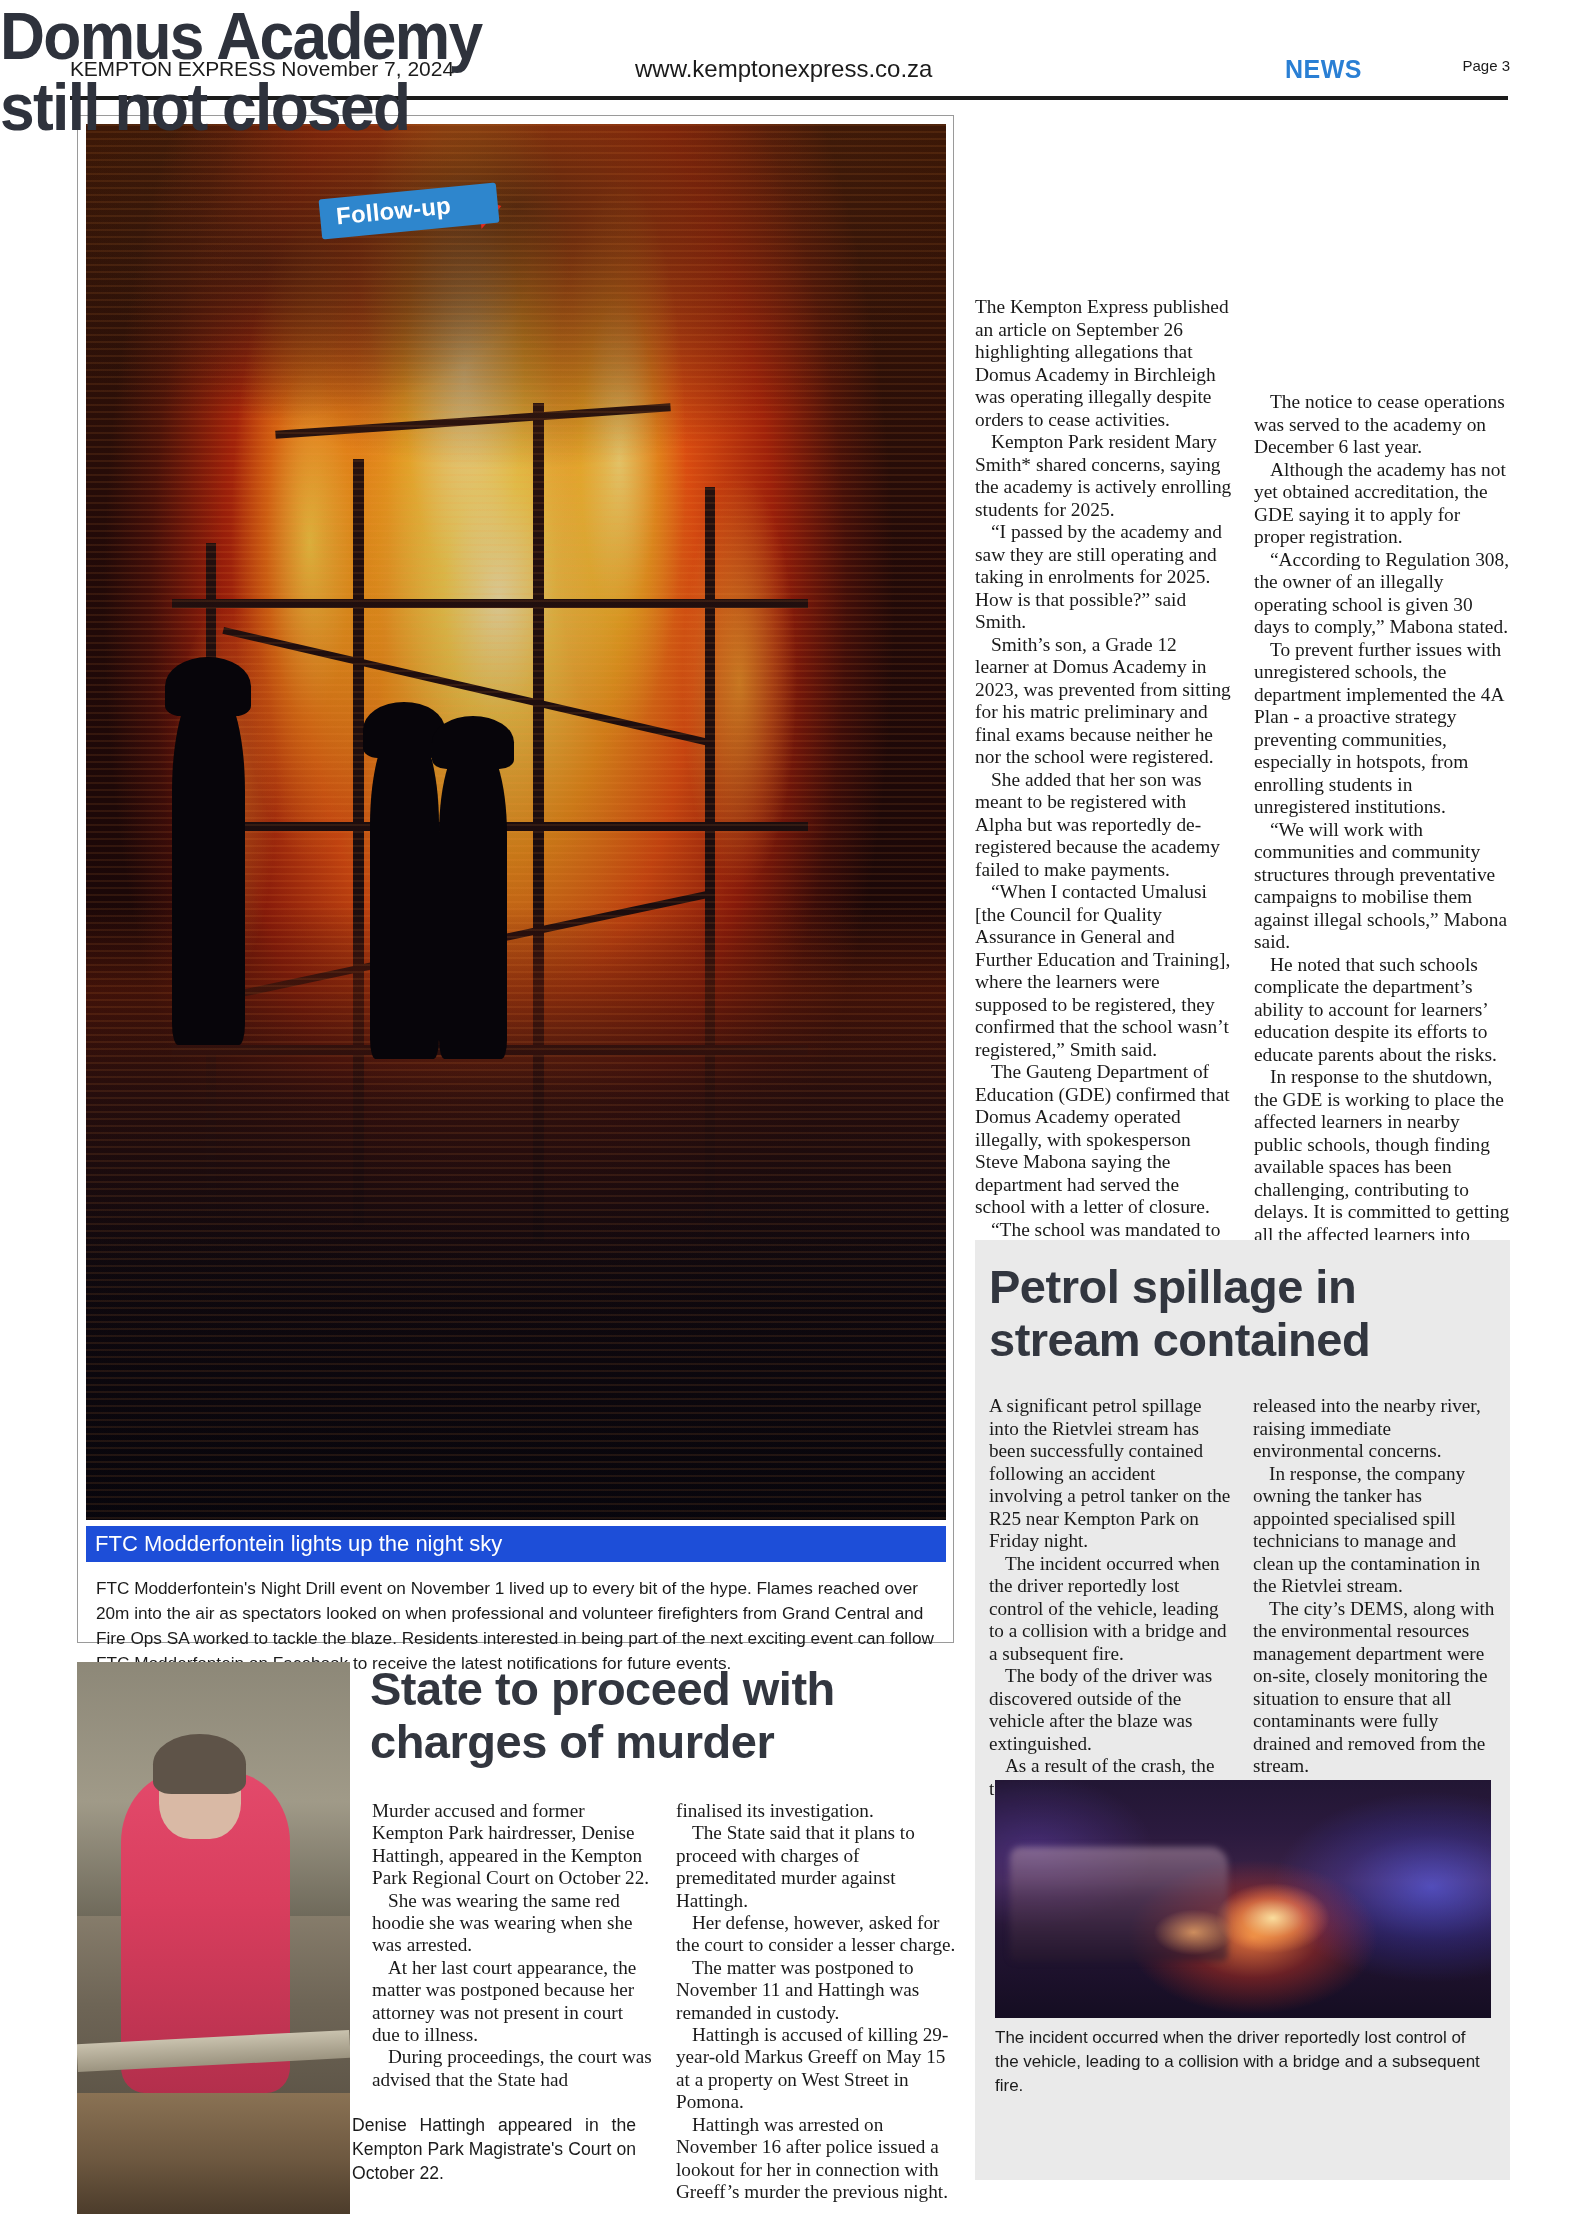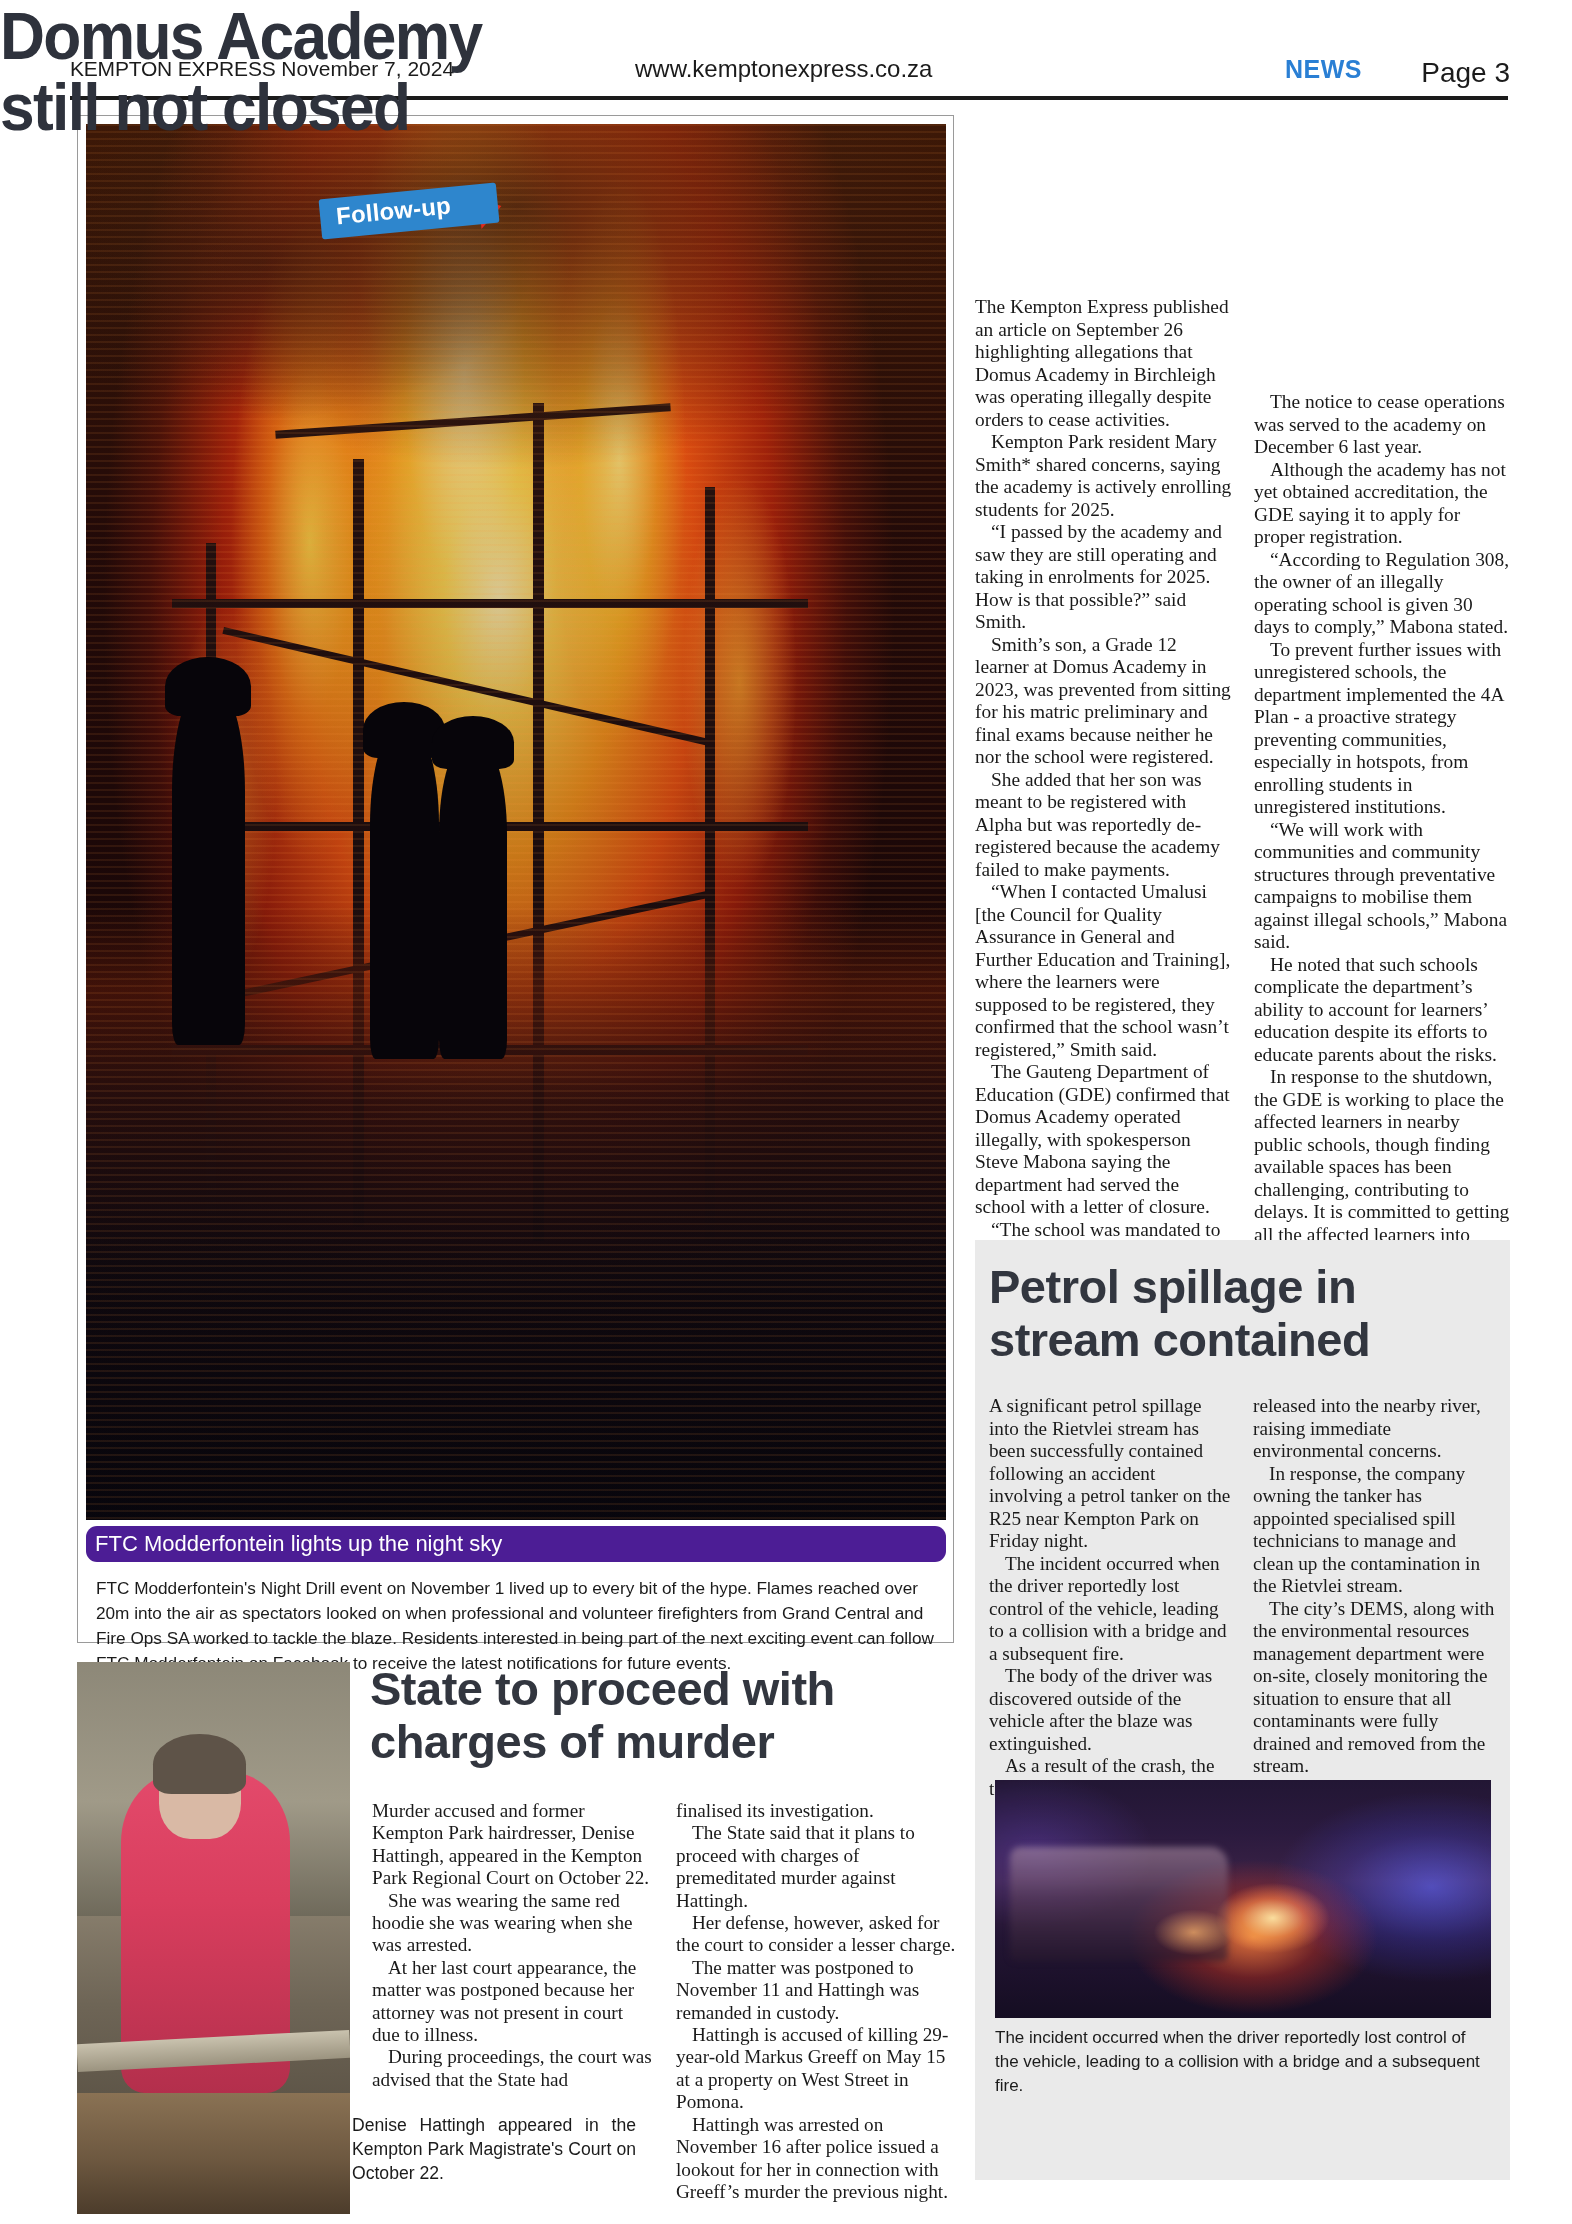--- a/index.html
+++ b/index.html
@@ -40,21 +40,21 @@
   }
   .mh-section {
     position: absolute; left: 1215px; top: 0px;
     font-family: "Liberation Sans", sans-serif;
     font-size: 25px; font-weight: bold; color: #2a7fd4;
     letter-spacing: 0.5px;
   }
   .mh-page {
     position: absolute; right: 0; top: 2px;
     font-family: "Liberation Sans", sans-serif;
-    font-size: 28px; color: #1b1b1b;
+    font-size: 15px; color: #1b1b1b;
   }
   .mh-rule {
     position: absolute; left: 70px; top: 96px;
     width: 1438px; height: 4px; background: #1b1b1b;
   }
 
   
   .photo-block {
     position: absolute;
     left: 77px; top: 115px;
@@ -102,29 +102,28 @@
   }
   
   .beam { position:absolute; background:#12080a; }
   .fighter { position:absolute; background:#07050a; border-radius: 44% 44% 8% 8% / 30% 30% 6% 6%; }
   .helmet { position:absolute; background:#07050a; border-radius:50% 50% 18% 18%; }
 
   .photo-banner {
     position: absolute;
     left: 8px; top: 1410px;
     width: 860px; height: 36px;
-    background: #4c1d95;
+    background: #1d4ed8;
     color: #fff;
     font-family: "Liberation Sans", sans-serif;
     font-size: 22px;
     line-height: 36px;
     padding-left: 9px;
     white-space: nowrap;
     overflow: hidden;
-    border-radius: 11px;
   }
   .photo-caption {
     position: absolute;
     left: 12px; top: 1456px;
     width: 852px;
     font-family: "Liberation Sans", sans-serif;
     font-size: 17.2px;
     line-height: 25px;
     color: #1b1b1b;
     padding: 4px 6px 0 6px;

